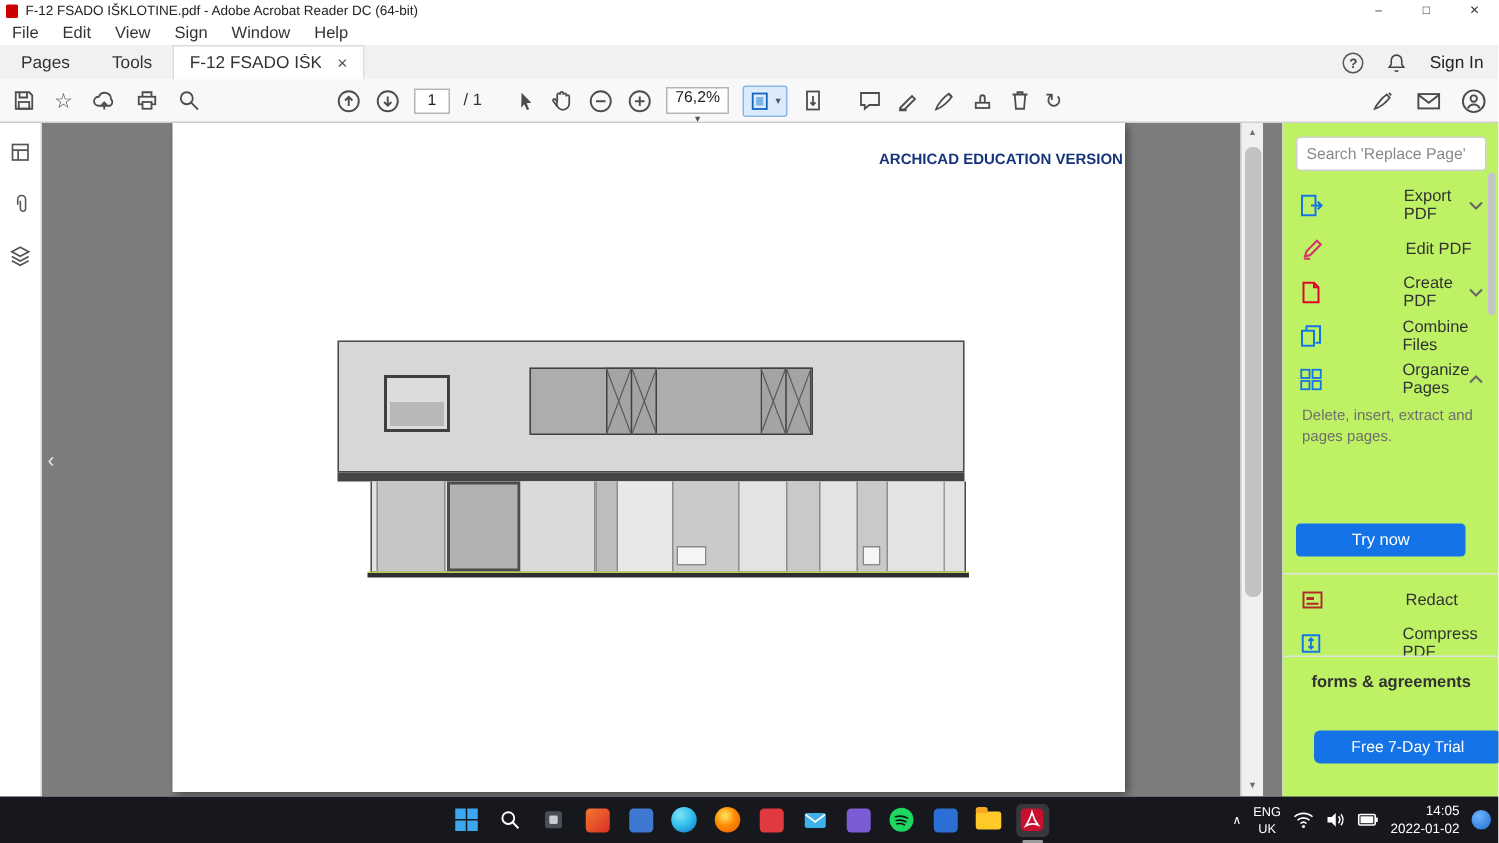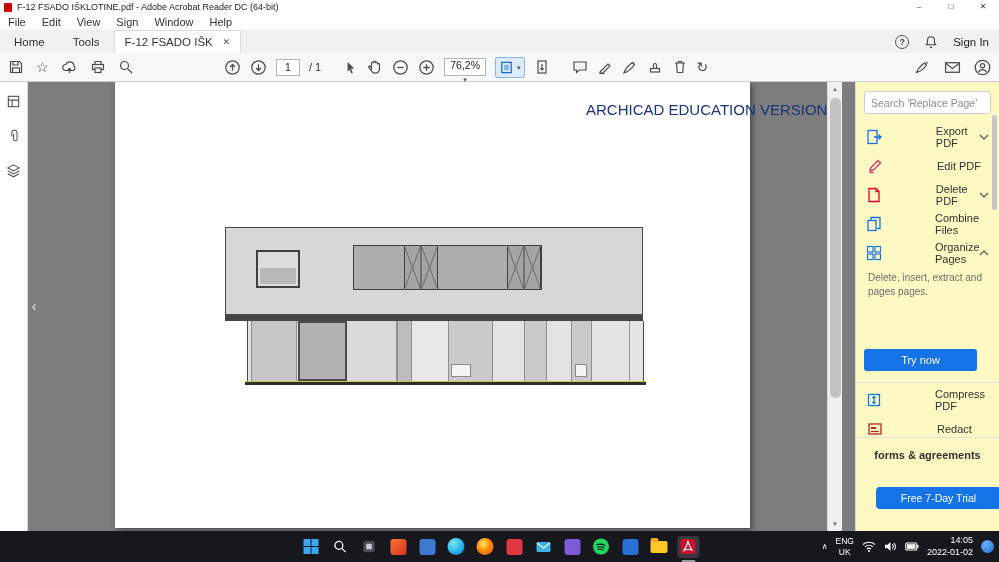--- a/index.html
+++ b/index.html
@@ -54,36 +54,36 @@
   .pa-left { left:1px; } .pa-right { right:1px; }
 
   
   .vscroll { position:absolute; right:13px; top:0; bottom:0; width:15px; background:#f0f0f0; border-left:1px solid #dadada; }
   .vs-arrow { width:100%; height:14px; font-size:6px; color:#707070; text-align:center; line-height:14px; }
   .vs-down { position:absolute; bottom:0; }
   .vs-thumb { position:absolute; top:16px; left:2px; width:11px; height:300px; background:#c2c2c2; border-radius:5px; }
 
   
   .page { position:absolute; left:87px; top:0; width:635px; height:446px; background:#fff; box-shadow:2px 2px 6px rgba(0,0,0,.45); }
-  .watermark { position:absolute; left:471px; top:19px; font-size:15px; font-weight:normal; color:#16347c; white-space:nowrap; }
+  .watermark { position:absolute; left:471px; top:19px; font-size:10px; font-weight:bold; color:#16347c; white-space:nowrap; }
   .fac { position:absolute; }
   .fac-upper { left:110px; top:145px; width:418px; height:88px; background:#d7d7d7; border:1px solid #4a4a4a; }
   .win-small { position:absolute; left:30px; top:22px; width:44px; height:38px; border:2px solid #3f3f3f; background:#dcdcdc; }
   .win-small::after { content:""; position:absolute; left:2px; right:2px; bottom:2px; height:16px; background:#b8b8b8; }
   .win-strip { position:absolute; left:127px; top:17px; width:189px; height:45px; background:#adadad; border:1px solid #3f3f3f; }
   .xpane { position:absolute; top:-1px; }
   .fac-slab { left:110px; top:233px; width:418px; height:6px; background:#454545; }
   .fac-lower { left:132px; top:239px; width:397px; height:61px; background:#e3e3e3; border:1px solid #4a4a4a; border-top:none; }
   .lp { position:absolute; top:0; bottom:0; }
   .lp-edge { border-left:1px solid #8e8e8e; border-right:1px solid #8e8e8e; }
   .white-box { position:absolute; background:#f5f5f5; border:1px solid #8a8a8a; }
   .fac-ground { left:130px; top:299px; width:401px; height:4px; background:linear-gradient(to bottom,#c0cd4d 0 1px,#2e2e2e 1px 100%); }
 
   
-  .right-panel { position:absolute; right:0; top:0; bottom:0; width:144px; background:#fef9c3; border-left:1px solid #d8d8d8; }
+  .right-panel { position:absolute; right:0; top:0; bottom:0; width:144px; background:#bef264; border-left:1px solid #d8d8d8; }
   .rp-search { position:absolute; left:8px; top:9px; width:127px; height:23px; border:1px solid #cfcfcf; border-radius:3px; padding:0 6px; font-size:10.5px; color:#444; font-family:"Liberation Sans",sans-serif; }
   .rp-search::placeholder { color:#8a8a8a; }
   .rp-list { position:absolute; left:0; top:40px; right:0; }
   .rp-row { height:29px; display:flex; align-items:center; gap:9px; padding:0 10px; position:relative; }
   .rp-label { font-size:11px; color:#333;padding-left:44px; }
   .rp-chevron { position:absolute; right:10px; }
   .rp-chevron svg { stroke:#666; fill:none; stroke-width:1.4; }
   .rp-desc { padding:4px 12px 0 12px; font-size:10px; color:#6e6e6e; line-height:1.4; }
   .try-btn { position:absolute; left:8px; top:267px; width:113px; height:22px; background:#1473e6; color:#fff; border:none; border-radius:3px; font-size:11px; font-family:"Liberation Sans",sans-serif; }
   .rp-div1 { position:absolute; left:0; right:0; top:300px; border-top:1px solid #e2e2e2; }
@@ -129,21 +129,21 @@
 <div class="menubar">
   <span class="menu-item">File</span>
   <span class="menu-item">Edit</span>
   <span class="menu-item">View</span>
   <span class="menu-item">Sign</span>
   <span class="menu-item">Window</span>
   <span class="menu-item">Help</span>
 </div>
 
 <div class="tabbar">
-  <div class="tab">Home</div>
+  <div class="tab">Pages</div>
   <div class="tab">Tools</div>
   <div class="tab tab-doc">
     <span class="tab-label">F-12 FSADO IŠKLOT...</span>
     <span class="tab-close">✕</span>
   </div>
 </div>
 <div class="tabbar-right">
   <span class="help-circle">?</span>
   <span class="ticon">
     <svg width="14" height="14" viewBox="0 0 16 16" style="stroke:#444;fill:none;stroke-width:1.2">
@@ -397,21 +397,21 @@
         </span>
         <span class="rp-label">Edit PDF</span>
       </div>
       <div class="rp-row">
         <span class="tool-ic">
           <svg width="16" height="16" viewBox="0 0 16 16">
               <path d="M3 1.5h7l3 3v10H3z" fill="none" stroke="#e4002b" stroke-width="1.3"></path>
               <path d="M10 1.5v3h3" stroke="#e4002b" stroke-width="1.3" fill="none"></path>
             </svg>
         </span>
-        <span class="rp-label">Delete PDF</span>
+        <span class="rp-label">Create PDF</span>
         <span class="rp-chevron">
             <svg width="10" height="6" viewBox="0 0 10 6">
               <path d="M1 1l4 4 4-4"></path>
             </svg>
           </span>
       </div>
       <div class="rp-row">
         <span class="tool-ic">
           <svg width="16" height="16" viewBox="0 0 16 16">
               <rect x="2" y="4.5" width="8" height="10" fill="none" stroke="#1473e6" stroke-width="1.3"></rect>
@@ -439,35 +439,35 @@
       <div class="rp-desc">Delete, insert, extract and pages pages.</div>
     </div>
 
     <button class="try-btn">Try now</button>
     <div class="rp-div1"></div>
 
     <div class="rp-list2">
       <div class="rp-row">
         <span class="tool-ic">
           <svg width="16" height="16" viewBox="0 0 16 16">
-              <rect x="2.5" y="2.5" width="11" height="11" fill="none" stroke="#1473e6" stroke-width="1.3"></rect>
-              <path d="M8 4.5v7M6.3 6.2L8 4.5l1.7 1.7M6.3 9.8L8 11.5l1.7-1.7" stroke="#1473e6" stroke-width="1.2" fill="none"></path>
-            </svg>
-        </span>
-        <span class="rp-label">Compress PDF</span>
-      </div>
-      <div class="rp-row">
-        <span class="tool-ic">
-          <svg width="16" height="16" viewBox="0 0 16 16">
               <rect x="2" y="3" width="12" height="10" fill="none" stroke="#b02a2a" stroke-width="1.3"></rect>
               <rect x="4" y="6" width="5" height="2" fill="#b02a2a"></rect>
               <path d="M4 10.5h8" stroke="#b02a2a" stroke-width="1.2"></path>
             </svg>
         </span>
         <span class="rp-label">Redact</span>
+      </div>
+      <div class="rp-row">
+        <span class="tool-ic">
+          <svg width="16" height="16" viewBox="0 0 16 16">
+              <rect x="2.5" y="2.5" width="11" height="11" fill="none" stroke="#1473e6" stroke-width="1.3"></rect>
+              <path d="M8 4.5v7M6.3 6.2L8 4.5l1.7 1.7M6.3 9.8L8 11.5l1.7-1.7" stroke="#1473e6" stroke-width="1.2" fill="none"></path>
+            </svg>
+        </span>
+        <span class="rp-label">Compress PDF</span>
       </div>
     </div>
 
     <div class="rp-div2"></div>
     <div class="rp-promo">
       <div>forms &amp; agreements</div>
     </div>
     <button class="trial-btn">Free 7-Day Trial</button>
     <div class="rp-scroll"></div>
   </div>

